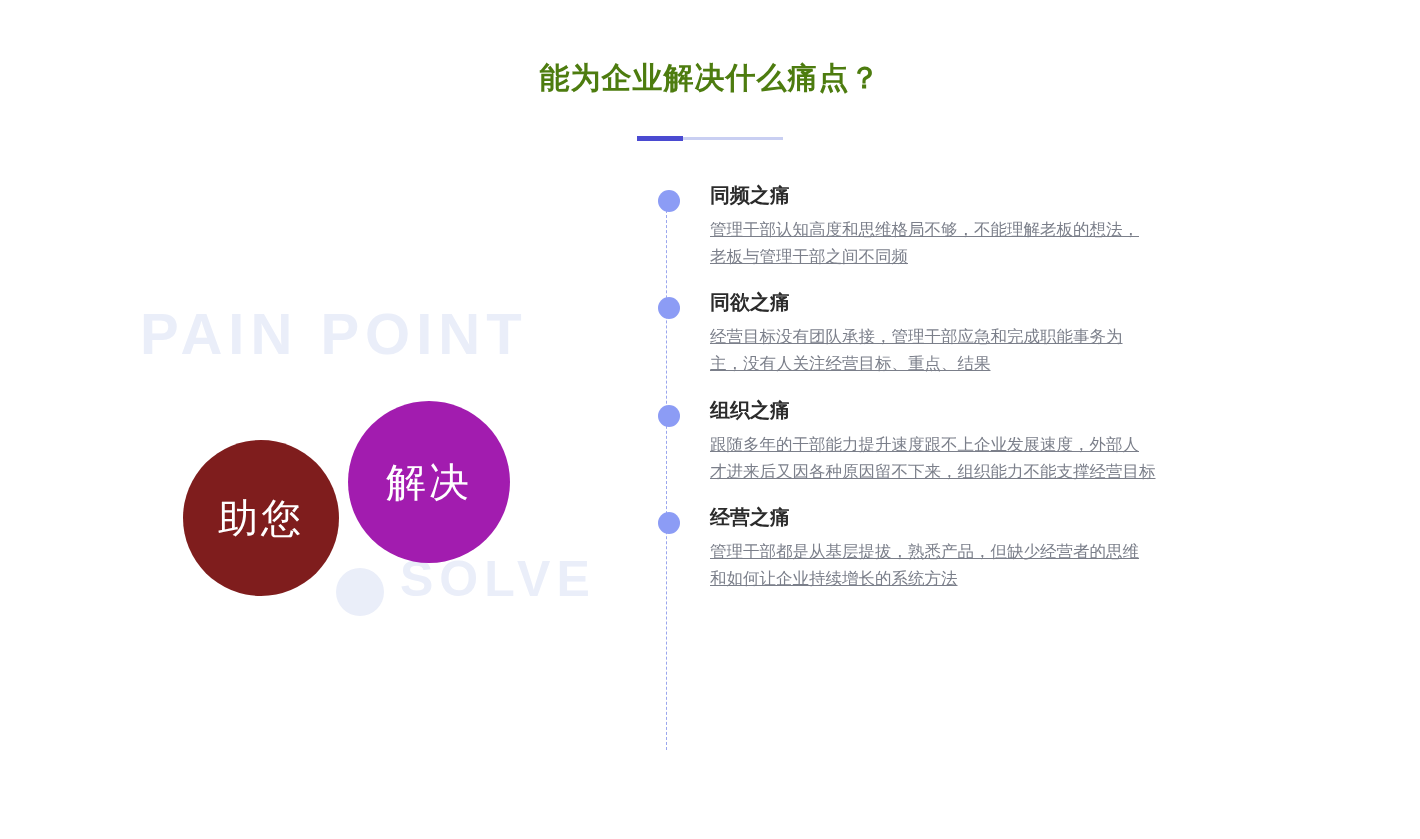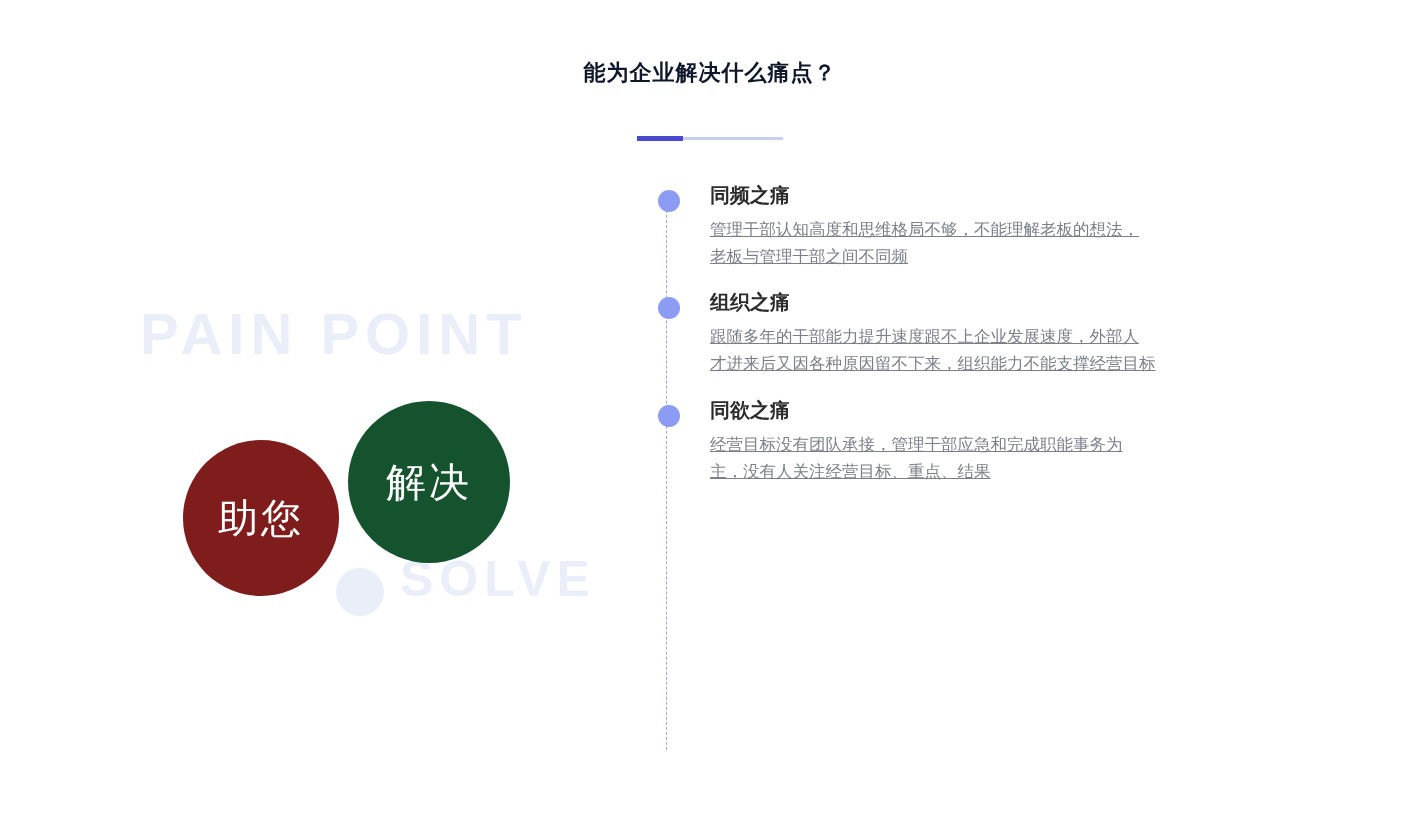--- a/index.html
+++ b/index.html
@@ -18,23 +18,23 @@
 
   
   .title-wrap {
     position: absolute;
     top: 60px;
     left: 0;
     width: 1420px;
     text-align: center;
   }
   .page-title {
-    font-size: 22px;
+    font-size: 30px;
     font-weight: bold;
-    color: #0f172a;
+    color: #4d7c0f;
     letter-spacing: 1px;
     line-height: 1.2;
   }
   .title-rule {
     position: absolute;
     top: 137px;
     left: 637px;
     width: 146px;
     height: 3px;
     background: #c9cff2;
@@ -79,21 +79,21 @@
     left: 336px;
     top: 398px;
     width: 48px;
     height: 48px;
     border-radius: 50%;
     background: #eaeef9;
   }
   .circle {
     position: absolute;
     border-radius: 50%;
-    background: #14532d;
+    background: #a21caf;
     color: #ffffff;
     display: flex;
     align-items: center;
     justify-content: center;
     font-size: 40px;
     letter-spacing: 3px;
   }
   .circle-solve {
     left: 348px;
     top: 231px;
@@ -176,27 +176,33 @@
 
   <div class="item">
     <span class="item-dot"></span>
     <div class="item-title">同频之痛</div>
     <div class="item-desc">管理干部认知高度和思维格局不够，不能理解老板的想法，
 老板与管理干部之间不同频</div>
   </div>
 
   <div class="item">
     <span class="item-dot"></span>
+    <div class="item-title">同欲之痛</div>
+    <div class="item-desc">经营目标没有团队承接，管理干部应急和完成职能事务为
+主，没有人关注经营目标、重点、结果</div>
+  </div>
+
+  <div class="item">
+    <span class="item-dot"></span>
     <div class="item-title">组织之痛</div>
     <div class="item-desc">跟随多年的干部能力提升速度跟不上企业发展速度，外部人
 才进来后又因各种原因留不下来，组织能力不能支撑经营目标</div>
   </div>
 
   <div class="item">
     <span class="item-dot"></span>
-    <div class="item-title">同欲之痛</div>
-    <div class="item-desc">经营目标没有团队承接，管理干部应急和完成职能事务为
-主，没有人关注经营目标、重点、结果</div>
-  </div>
-
+    <div class="item-title">经营之痛</div>
+    <div class="item-desc">管理干部都是从基层提拔，熟悉产品，但缺少经营者的思维
+和如何让企业持续增长的系统方法</div>
+  </div>
 
 
 </div>
 
 </body></html>

